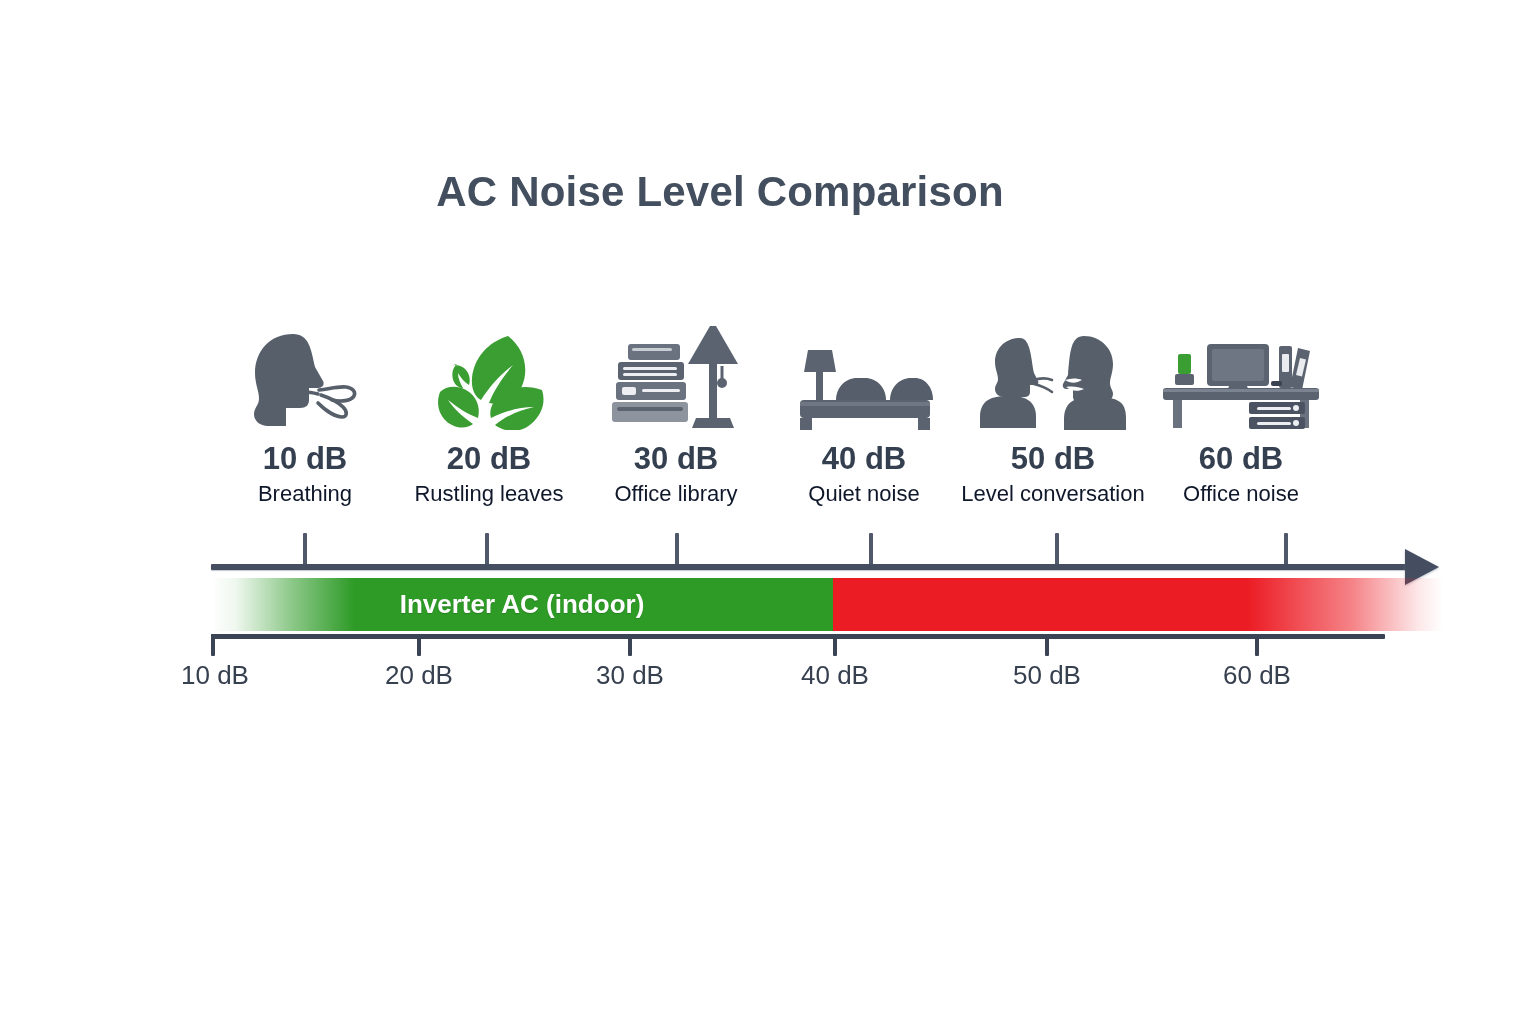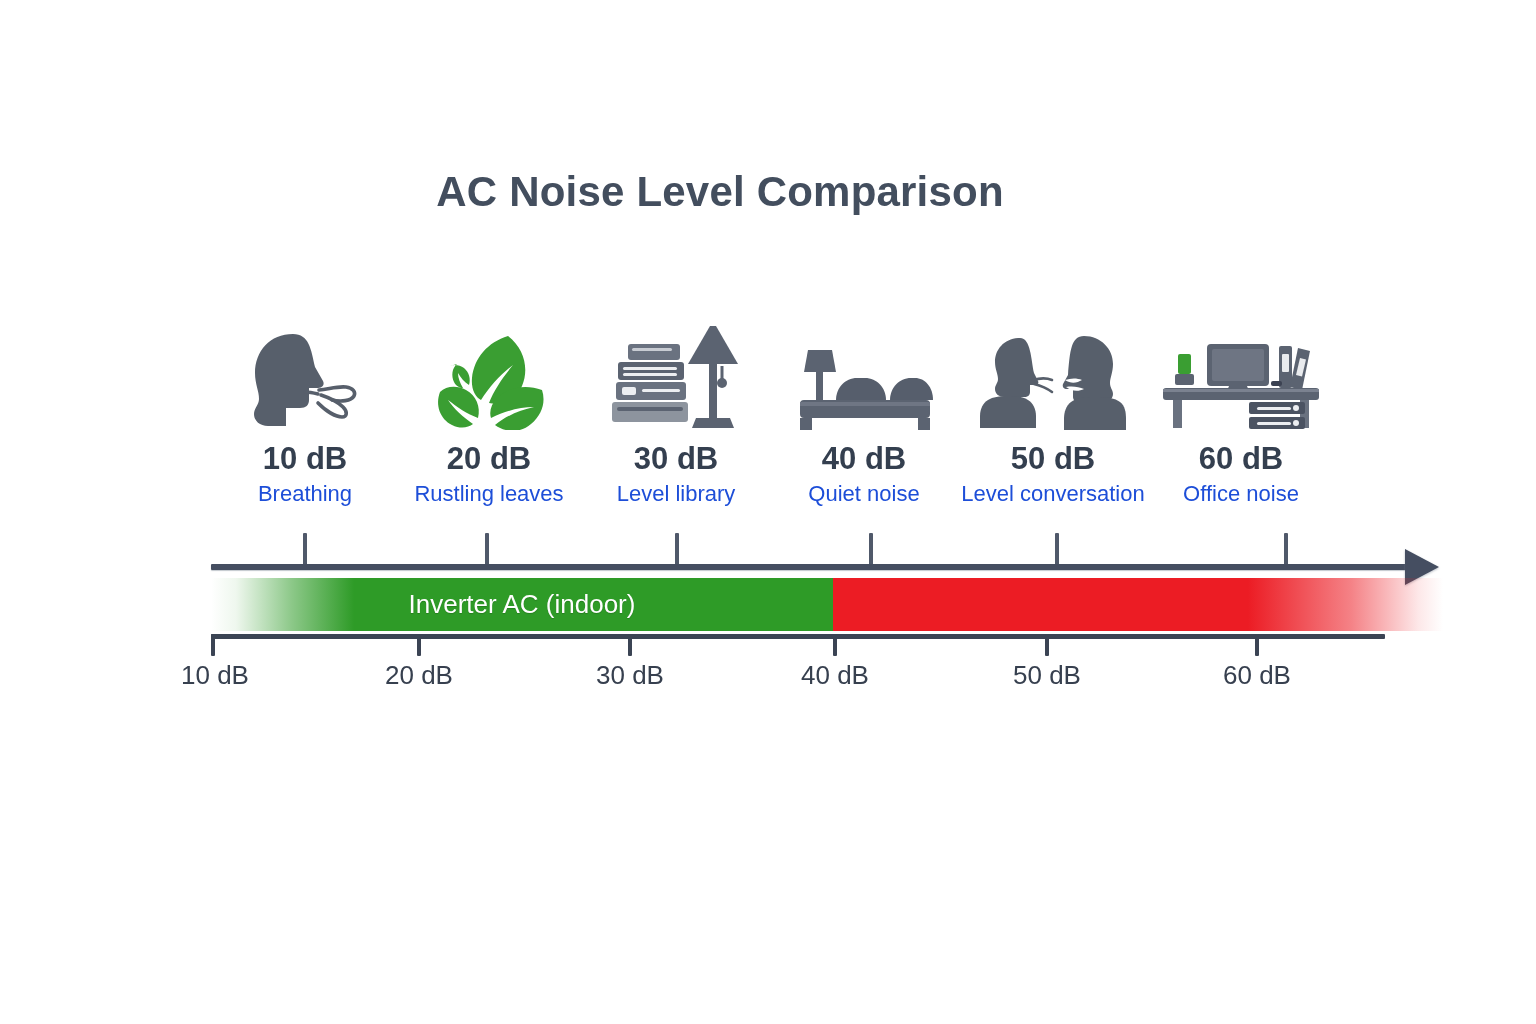--- a/index.html
+++ b/index.html
@@ -62,21 +62,21 @@
     margin-top: 13px;
     font-size: 31px;
     font-weight: 600;
     color: #343f4f;
     line-height: 1.05;
   }
   .db-label {
     margin-top: 6px;
     font-size: 22px;
     font-weight: 400;
-    color: #1d4ed8;
+    color: #0f172a;
     line-height: 1.1;
     white-space: nowrap;
   }
 
   
   .top-axis-line {
     position: absolute;
     left: 211px;
     top: 564px;
     width: 1197px;
@@ -128,21 +128,21 @@
     top: 0;
     bottom: 0;
     right: 0;
   }
   .band-text {
     position: absolute;
     top: 0;
     height: 53px;
     line-height: 53px;
     font-size: 26px;
-    font-weight: 400;
+    font-weight: 700;
     color: #ffffff;
     text-align: center;
     white-space: nowrap;
     text-shadow: 0 1px 1px rgba(0,0,0,0.18);
   }
   .band-text.green-label { left: 0; width: 622px; }
   .band-text.red-label { left: 622px; width: 560px; }
 
   
   .bot-axis-line {
@@ -226,21 +226,21 @@
           <rect x="13" y="45" width="54" height="3" rx="1.5" fill="#eceef1"></rect>
           <rect x="13" y="51" width="54" height="3" rx="1.5" fill="#eceef1"></rect>
           <rect x="6" y="60" width="70" height="18" rx="3" fill="#6a7280"></rect>
           <rect x="12" y="65" width="14" height="8" rx="2" fill="#eceef1"></rect>
           <rect x="32" y="67" width="38" height="3" rx="1.5" fill="#eceef1"></rect>
           <rect x="2" y="80" width="76" height="20" rx="3" fill="#8d949e"></rect>
           <rect x="7" y="85" width="66" height="4" rx="2" fill="#5b6371"></rect>
         </svg>
       </div>
       <div class="db-value">30 dB</div>
-      <div class="db-label">Level library</div>
+      <div class="db-label">Office library</div>
     </div>
 
     <div class="item" style="left:653px;">
       <div class="icon-box">
         <svg width="140" height="86" viewBox="0 0 140 86">
 
           <path fill="#5b6371" d="M14 6h24l4 22H10z"></path>
           <rect x="22" y="28" width="7" height="30" fill="#5b6371"></rect>
 
           <path fill="#565e6c" d="M42 56c0-12 9-22 21-22h8c12 0 21 10 21 22H42z"></path>

